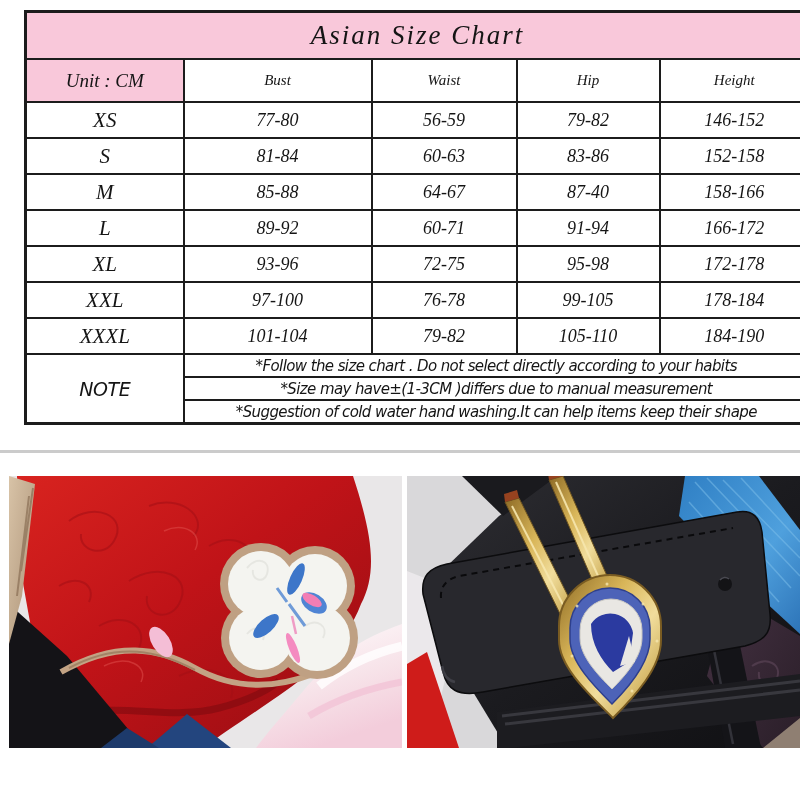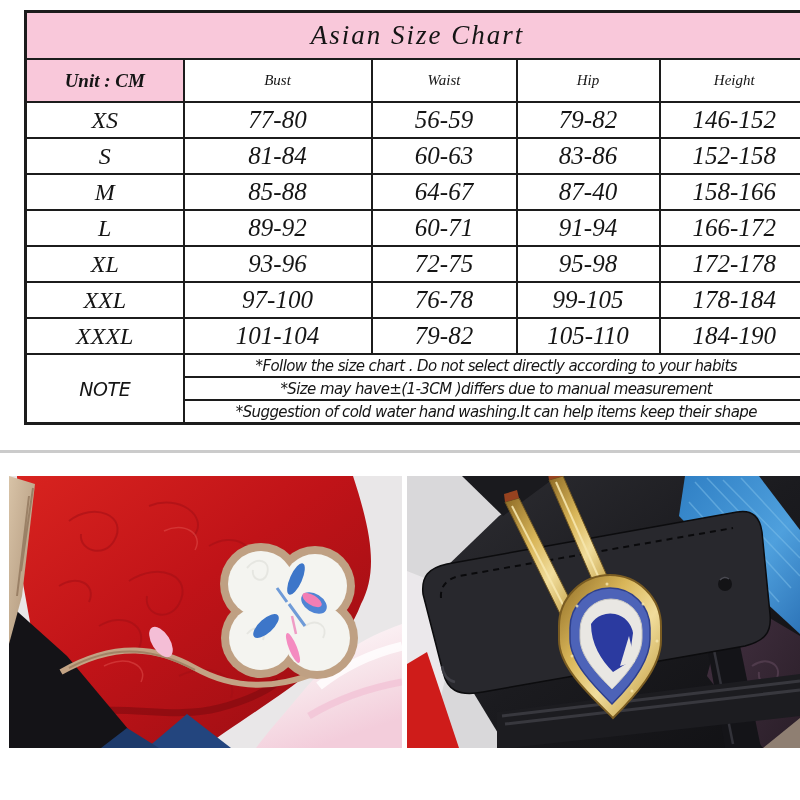--- a/index.html
+++ b/index.html
@@ -9,24 +9,24 @@
   
   table.size-chart{position:absolute;left:24px;top:10px;width:784px;
     border-collapse:collapse;table-layout:fixed;
     border:3px solid var(--border,#1c1c1c);}
   table.size-chart td{border:2px solid var(--border,#1c1c1c);
     text-align:center;vertical-align:middle;font-style:italic;color:#151515;
     overflow:hidden;white-space:nowrap;padding:0;}
   td.title-cell{background:var(--pink,#f9c8da);color:#ffffff;
     font-size:27px;height:45px;letter-spacing:2px;}
   td.unit-cell{background:var(--pink,#f9c8da);color:#ffffff;
-    text-align:left;padding-left:8px;font-size:19px;height:41px;font-weight:bold;}
+    text-align:left;padding-left:8px;font-size:19px;height:41px;}
   td.head-cell{font-size:15px;height:41px;}
-  td.cell{font-size:25px;height:34px;}
-  td.size-cell{font-size:24px;}
+  td.cell{font-size:18px;height:34px;}
+  td.size-cell{font-size:21px;}
   td.note-label{font-weight:normal;text-align:left;padding-left:5px;font-size:19px;
     font-family:"DejaVu Sans", sans-serif;font-style:italic;letter-spacing:-0.5px;}
   td.note-cell{text-align:left;padding-left:5px;height:21px;
     font-family:"DejaVu Sans", sans-serif;font-size:15px;letter-spacing:-0.6px;margin-top:28px;}
 
   
   .divider{position:absolute;left:0;top:450px;width:800px;height:3px;
     background:var(--divider,#cbcbcb);}
 
   

